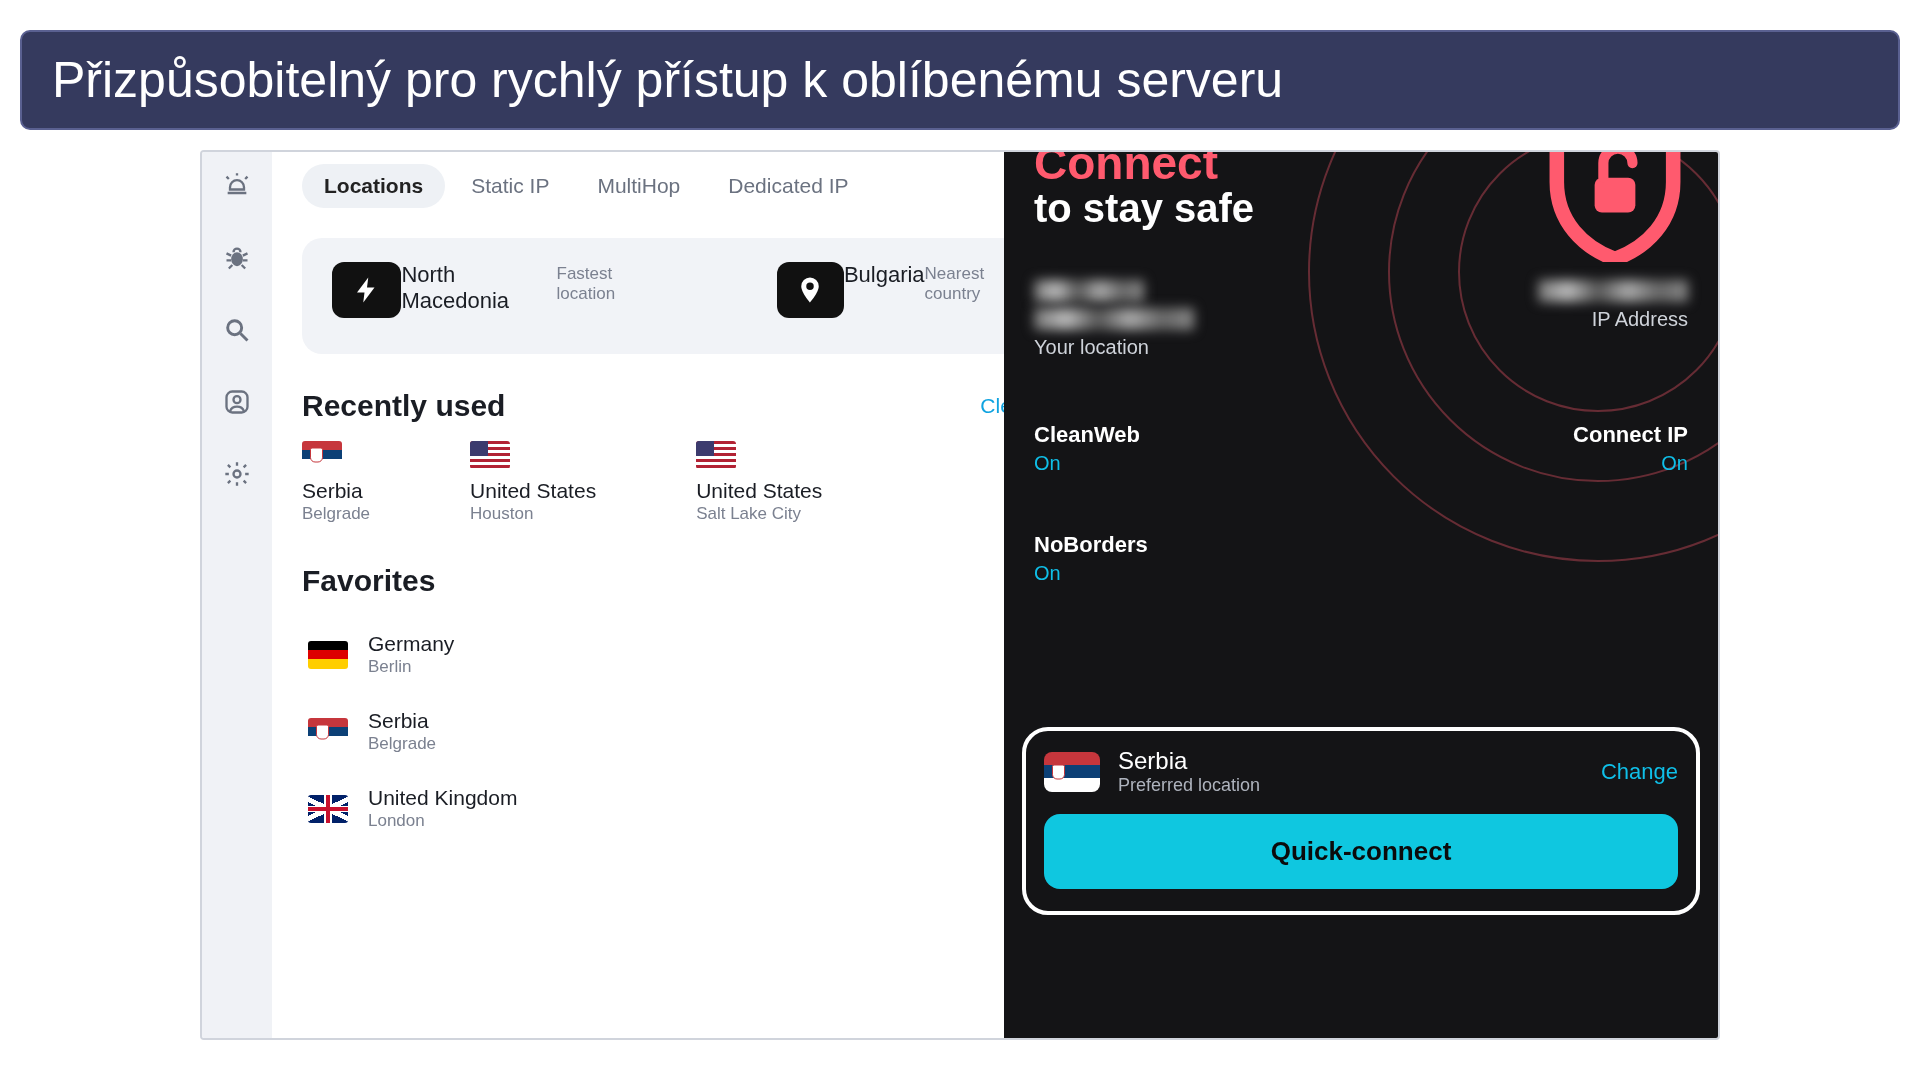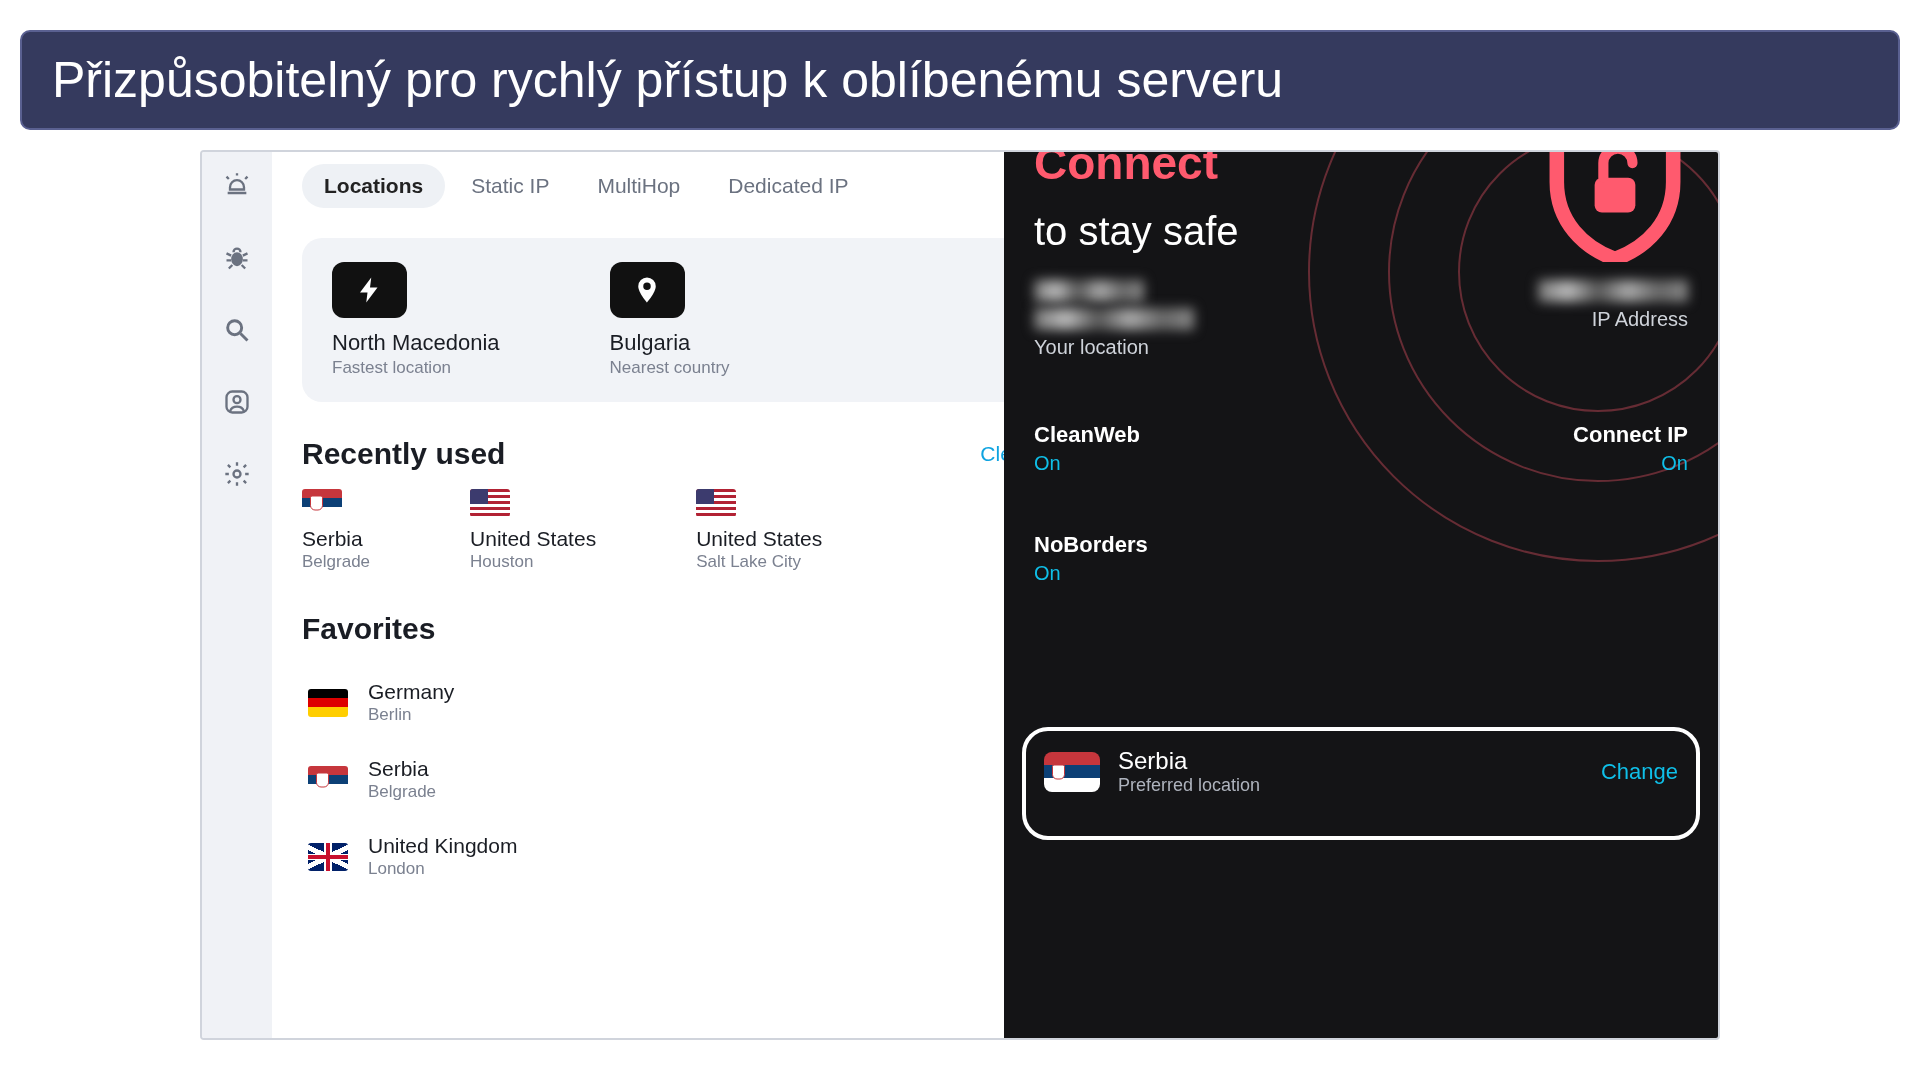--- a/index.html
+++ b/index.html
@@ -101,21 +101,21 @@
   }
 
   .reco-panel {
     background: #f1f3f7;
     border-radius: 20px;
     padding: 24px 30px;
     display: flex;
     gap: 110px;
     margin-bottom: 35px;
   }
-  .reco-item { display: flex; flex-direction: column; align-items: flex-start; }
+  .reco-item { display: flex; flex-direction: row; align-items: flex-start; }
   .reco-icon {
     width: 75px; height: 56px;
     background: #111;
     border-radius: 12px;
     display: flex; align-items: center; justify-content: center;
     margin-bottom: 12px;
   }
   .reco-icon svg { width: 30px; height: 30px; fill: #fff; }
   .reco-title { font-size: 22px; font-weight: 500; color: #1a1d24; }
   .reco-sub { font-size: 17px; color: #7b8190; margin-top: 2px; }
@@ -217,21 +217,21 @@
     height: 160px;
   }
   .shield-icon svg { width: 100%; height: 100%; }
 
   .connect-block {
     position: absolute;
     top: -12px;
     left: 30px;
   }
   .connect-title { font-size: 46px; font-weight: 800; color: #ff5a6e; line-height: 1; }
-  .connect-sub { font-size: 40px; font-weight: 400; color: #fff; margin-top: 23px; }
+  .connect-sub { font-size: 40px; font-weight: 700; color: #fff; margin-top: 0; }
 
   .info-row {
     position: absolute;
     left: 30px;
     right: 30px;
     display: flex;
     justify-content: space-between;
   }
   .info-left, .info-right { display: flex; flex-direction: column; }
   .info-right { align-items: flex-end; }
@@ -457,16 +457,17 @@
 
     <div class="qc-box">
       <div class="qc-row">
         <span class="flag big serbia"></span>
         <div class="qc-text">
           <div class="qc-country">Serbia</div>
           <div class="qc-sub">Preferred location</div>
         </div>
         <span class="qc-change">Change</span>
       </div>
+      <div class="qc-button">Quick-connect</div>
     </div>
 
   </div>
 </div>
 
 </body></html>

